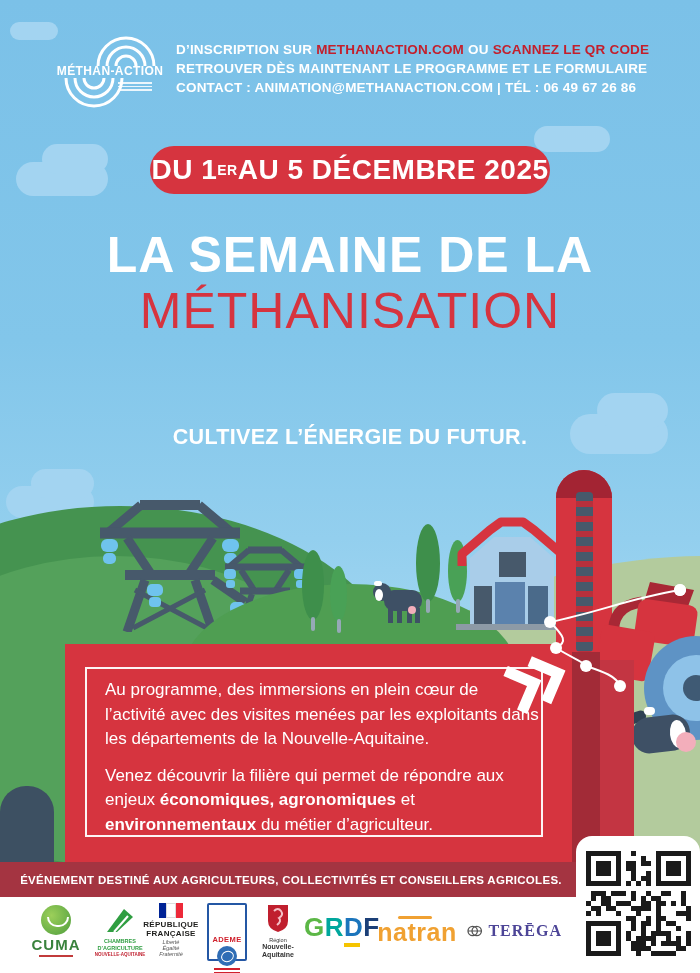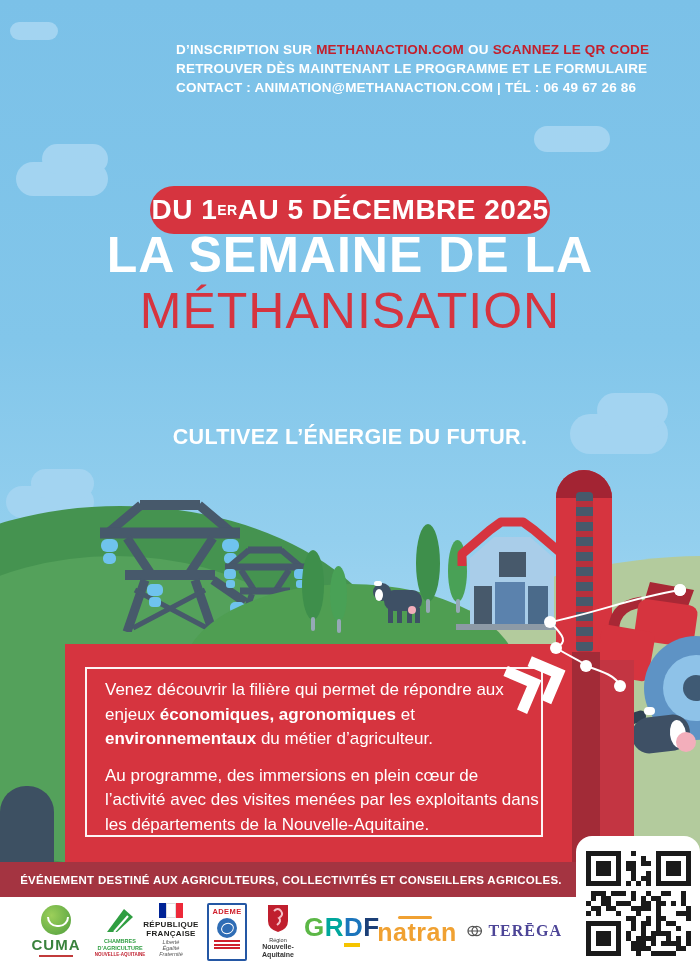--- a/index.html
+++ b/index.html
@@ -50,21 +50,21 @@
   .hdr-red{color:#c31f2c;}
   .logo{position:absolute;left:52px;top:26px;width:116px;height:96px;}
   .logo .word{position:absolute;left:0;top:38px;width:116px;text-align:center;color:#fff;
     font-size:12px;font-weight:bold;letter-spacing:.4px;}
   .logo .bars{position:absolute;left:66px;top:56px;width:34px;}
   .logo .bars i{display:block;height:1.5px;background:rgba(255,255,255,.85);margin-bottom:2px;}
 
   
   .badge{position:absolute;left:150px;top:146px;width:400px;height:48px;background:#d6343f;
     border-radius:26px;color:#fff;font-size:28px;font-weight:bold;display:flex;
-    align-items:center;justify-content:center;letter-spacing:.5px;margin-top:40px;}
+    align-items:center;justify-content:center;letter-spacing:.5px;}
   .badge sup{font-size:14px;line-height:0;vertical-align:super;}
   .title1{position:absolute;left:0;top:226px;width:700px;text-align:center;color:#fff;
     font-size:50px;font-weight:bold;letter-spacing:1px;}
   .title2{position:absolute;left:0;top:282px;width:700px;text-align:center;color:#d6343f;
     font-size:50px;font-weight:normal;letter-spacing:1px;}
   .subtitle{position:absolute;left:50%;top:356px;transform:translateX(-50%);width:432px;
     text-align:center;color:#fff;font-size:35px;font-weight:normal;letter-spacing:2px;
     border-top:2px solid rgba(255,255,255,.85);border-bottom:2px solid rgba(255,255,255,.85);
     padding:3px 0 5px 0;}
   .tagline{position:absolute;left:0;top:424px;width:700px;text-align:center;color:#fff;
@@ -88,21 +88,21 @@
   .cuma-cap{color:#39823c;font-size:15px;letter-spacing:1px;}
   .cuma-bar{width:34px;height:2px;background:#c23b3b;margin:2px auto 0;}
   .cha-cap{color:#2f9e41;font-size:5.5px;line-height:6.5px;font-weight:bold;}
   .cha-sub{color:#c01f2e;font-size:4.5px;font-weight:bold;margin-top:1px;}
   .rf-flag{width:24px;height:15px;margin:0 auto 2px;display:flex;}
   .rf-flag i{flex:1;}
   .rf-cap{color:#1d1d1b;font-size:8px;line-height:9px;font-weight:bold;letter-spacing:.3px;}
   .rf-sub{color:#555;font-size:5.5px;font-style:italic;line-height:6px;margin-top:1px;}
   .ademe-box{width:40px;height:58px;border:2px solid #2457a4;border-radius:2px;background:#fff;
     margin:0 auto;padding-top:2px;}
-  .ademe-cap{color:#d0202c;font-size:7.5px;font-weight:bold;letter-spacing:.4px;}
+  .ademe-cap{color:#d0202c;font-size:7.5px;font-weight:bold;letter-spacing:.4px;margin-top:28px;}
   .ademe-globe{width:20px;height:20px;border-radius:50%;background:#2f6db5;margin:2px auto;position:relative;}
   .ademe-globe::after{content:"";position:absolute;left:4px;top:5px;width:11px;height:9px;
     border:1.5px solid #fff;border-radius:50%;transform:rotate(-20deg);}
   .ademe-lines i{display:block;width:26px;height:2px;background:#d0202c;margin:1.5px auto;}
   .na-cap1{color:#333;font-size:5.5px;}
   .na-cap2{color:#333;font-size:7px;line-height:7.5px;font-weight:bold;}
   .grdf{font-size:26px;font-weight:bold;letter-spacing:.5px;}
   .grdf .g1{color:#5cb746;}.grdf .g2{color:#00a79d;}.grdf .g3{color:#1b75bc;}.grdf .g4{color:#1b3f77;}
   .grdf-bar{width:16px;height:4px;background:#f5c400;margin:0 0 0 40px;}
   .natran{font-size:25px;font-weight:bold;color:#f0a132;letter-spacing:.5px;position:relative;}
@@ -116,20 +116,36 @@
 
 <div id="poster">
 
   <div class="sky"></div>
   <div class="cloud" style="left:10px;top:22px;width:48px;height:18px;"></div>
   <div class="cloud lobe" style="left:16px;top:162px;width:92px;height:34px;"></div>
   <div class="cloud" style="left:534px;top:126px;width:76px;height:26px;"></div>
   <div class="cloud lobe" style="left:570px;top:414px;width:98px;height:40px;"></div>
   <div class="cloud lobe" style="left:6px;top:486px;width:88px;height:32px;"></div>
 
+  <div class="logo">
+    <svg width="116" height="96" viewBox="0 0 116 96" fill="none" stroke="#ffffff" stroke-width="3">
+      <path d="M46 40 a28 28 0 0 1 56 0"></path>
+      <path d="M55 40 a19 19 0 0 1 38 0"></path>
+      <path d="M64 40 a10 10 0 0 1 20 0"></path>
+      <path d="M14 52 a28 28 0 0 0 56 0"></path>
+      <path d="M23 52 a19 19 0 0 0 38 0"></path>
+      <path d="M32 52 a10 10 0 0 0 20 0"></path>
+    </svg>
+    <div class="word">MÉTHAN-ACTION</div>
+    <div class="bars">
+        <i></i>
+        <i></i>
+        <i></i>
+      </div>
+  </div>
   <div class="hdr-text">
     <div><span>D’INSCRIPTION SUR </span><span class="hdr-red">METHANACTION.COM</span><span> OU </span><span class="hdr-red">SCANNEZ LE QR CODE</span></div>
     <div>RETROUVER DÈS MAINTENANT LE PROGRAMME ET LE FORMULAIRE</div>
     <div>CONTACT : ANIMATION@METHANACTION.COM | TÉL : 06 49 67 26 86</div>
   </div>
 
   <div class="badge">
     <span>DU 1</span>
       <sup>ER</sup>
       <span> AU 5 DÉCEMBRE 2025</span>
@@ -233,22 +249,22 @@
     <circle cx="62" cy="36" r="10" fill="#f3aebb"></circle>
   </svg>
 
   <div class="house"></div>
 
   <div class="strip1"></div>
   <div class="strip2"></div>
   <div class="infobox">
     <div class="inner-border"></div>
     <div class="text">
+      <p>Au programme, des immersions en plein cœur de l’activité avec des visites menées par les exploitants dans les départements de la Nouvelle-Aquitaine.</p>
       <p><span>Venez découvrir la filière qui permet de répondre aux enjeux </span><b>économiques, agronomiques</b><span> et </span><b>environnementaux</b><span> du métier d’agriculteur.</span></p>
-      <p>Au programme, des immersions en plein cœur de l’activité avec des visites menées par les exploitants dans les départements de la Nouvelle-Aquitaine.</p>
     </div>
   </div>
 
   <svg class="abs" style="left:506px;top:652px;transform:rotate(-22deg);" width="62" height="60" viewBox="0 0 62 60" fill="none" stroke="#fff" stroke-width="11">
     <path d="M6 8 L28 30 L6 52"></path>
     <path d="M32 8 L54 30 L32 52"></path>
   </svg>
 
   <svg class="abs" style="left:540px;top:578px;" width="160" height="132" viewBox="0 0 160 132">
     <path d="M140 12 C 90 20 60 34 10 44 C 24 58 28 64 16 70 C 36 82 44 84 46 88 C 64 94 76 98 80 108" fill="none" stroke="#ffffff" stroke-width="2"></path>

